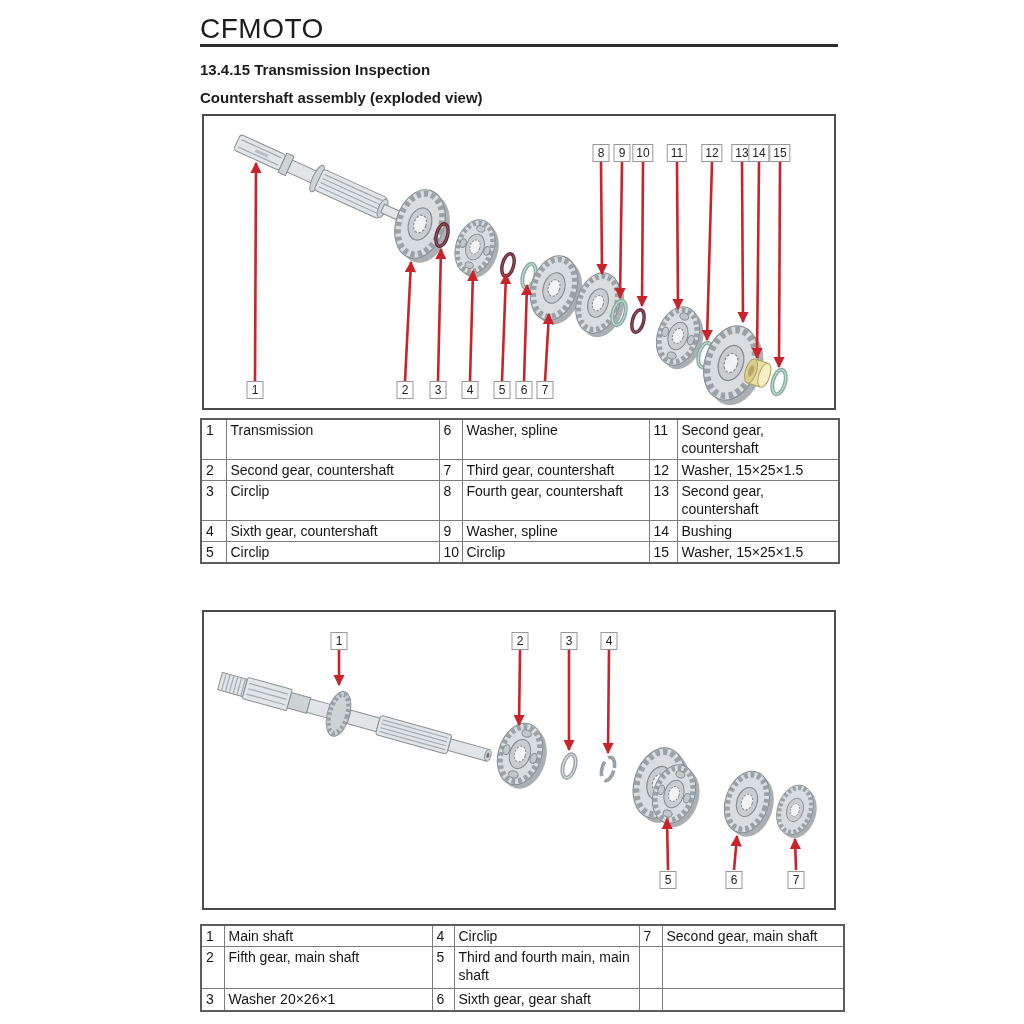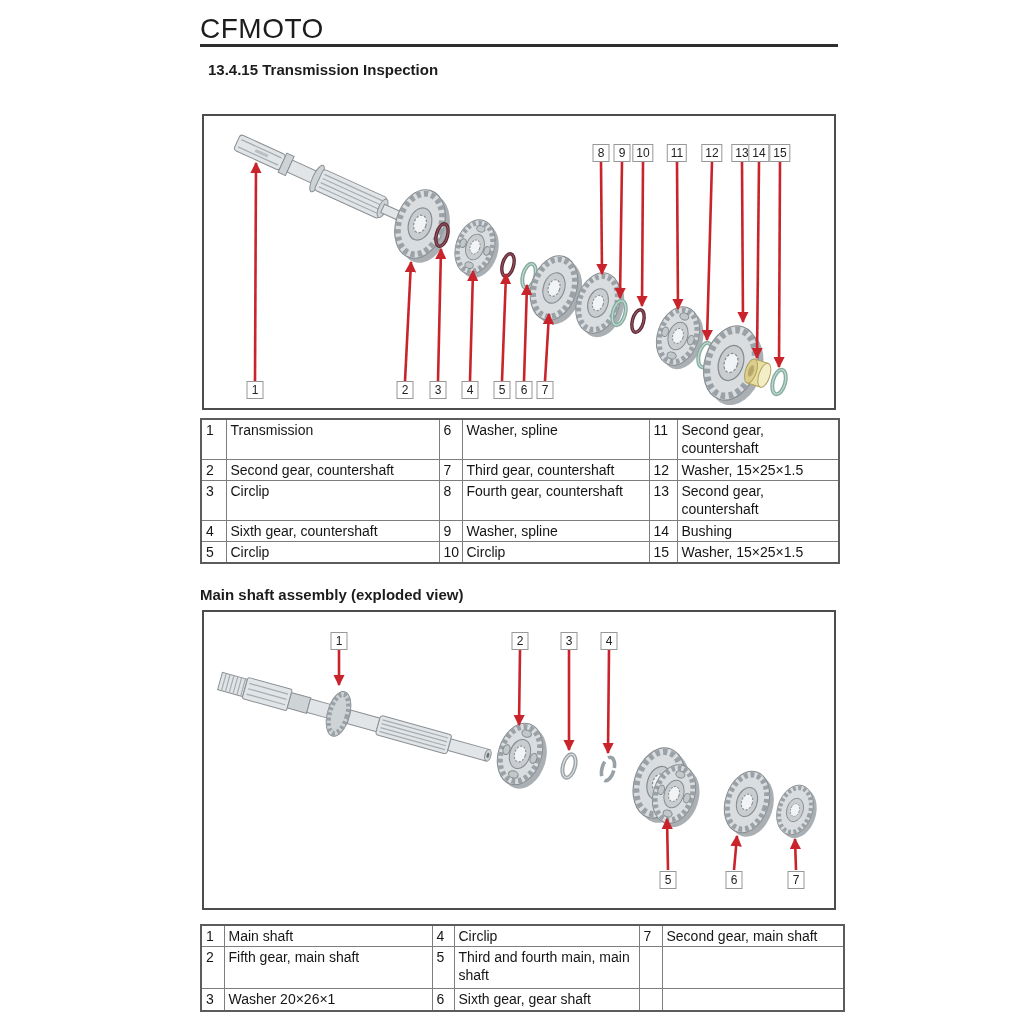--- a/index.html
+++ b/index.html
@@ -1,20 +1,20 @@
 <!DOCTYPE html>
 <html><head>
 <meta charset="utf-8">
 <style>
   html,body{margin:0;padding:0;background:#ffffff;}
   #page{position:relative;width:1024px;height:1024px;background:#ffffff;overflow:hidden;
         font-family:"Liberation Sans",sans-serif;color:#111;}
   .brand{position:absolute;left:200px;top:13px;font-size:28px;font-weight:normal;letter-spacing:.5px;color:#1c1c1c;}
   .rule{position:absolute;left:200px;top:44px;width:638px;height:3px;background:#2d2d2d;}
-  .sect{position:absolute;left:200px;top:61px;font-size:15px;font-weight:bold;color:#1c1c1c;margin-left:8px;}
+  .sect{position:absolute;left:200px;top:61px;font-size:15px;font-weight:bold;color:#1c1c1c;}
   .subhead{position:absolute;left:200px;font-size:15px;font-weight:bold;color:#1c1c1c;}
   .diagram{position:absolute;left:202px;width:634px;border:2px solid #4c4c4c;background:#fff;box-sizing:border-box;}
   #diag1{top:114px;height:296px;}
   #diag2{top:610px;height:300px;}
   .diagram svg{position:absolute;left:0;top:0;}
   .plabel{position:absolute;transform:translate(-50%,-50%);background:#fff;border:1px solid #979797;
           font-size:12px;line-height:12px;padding:2px 3px;min-width:9px;text-align:center;color:#222;z-index:3;}
   table{position:absolute;left:200px;border-collapse:collapse;table-layout:fixed;font-size:14px;color:#151515;
         border:2px solid #5c5c5c;}
   td{border:1px solid #7d7d7d;vertical-align:top;padding:1px 2px 1px 4px;line-height:1.3;overflow:hidden;}
@@ -26,20 +26,21 @@
   .arrow{stroke:#c9242b;stroke-width:2.6;}
 </style>
 </head>
 <body>
 
 <div id="page">
 
   <div class="brand">CFMOTO</div>
   <div class="rule"></div>
   <div class="sect">13.4.15 Transmission Inspection</div>
+  <div class="subhead" style="top:89px">Countershaft assembly (exploded view)</div>
 
   <div class="diagram" id="diag1">
     <svg width="630" height="292" viewBox="0 0 630 292">
       <defs>
         <marker id="arr" viewBox="0 0 10 10" refX="9" refY="5" markerWidth="4.4" markerHeight="4.4" orient="auto-start-reverse">
           <path d="M0,0 L10,5 L0,10 z" fill="#c9242b"></path>
         </marker>
         <g id="gear">
           <ellipse cx="5" cy="2.5" rx="20.5" ry="30" fill="#a9afb3"></ellipse>
           <ellipse rx="20.5" ry="30" fill="#dadddf" stroke="#868c90" stroke-width="1"></ellipse>
@@ -192,21 +193,20 @@
       <td>5</td>
       <td>Circlip</td>
       <td>10</td>
       <td>Circlip</td>
       <td>15</td>
       <td>Washer, 15×25×1.5</td>
     </tr>
   </tbody>
     </table>
 
-  <div class="subhead" style="top:586px">Main shaft assembly (exploded view)</div>
 
   <div class="diagram" id="diag2">
     <svg width="630" height="296" viewBox="0 0 630 296">
 
       <g transform="translate(16,69) rotate(15.5)">
         <rect x="0" y="-9" width="26" height="18" class="met"></rect>
         <path d="M4,-9 L4,9 M8,-9 L8,9 M12,-9 L12,9 M16,-9 L16,9 M20,-9 L20,9 M24,-9 L24,9" class="groove" fill="none"></path>
         <rect x="26" y="-11" width="46" height="22" rx="2" class="met"></rect>
         <line x1="29" y1="-5.5" x2="69" y2="-5.5" class="groove"></line>
         <line x1="29" y1="0" x2="69" y2="0" class="groove"></line>

